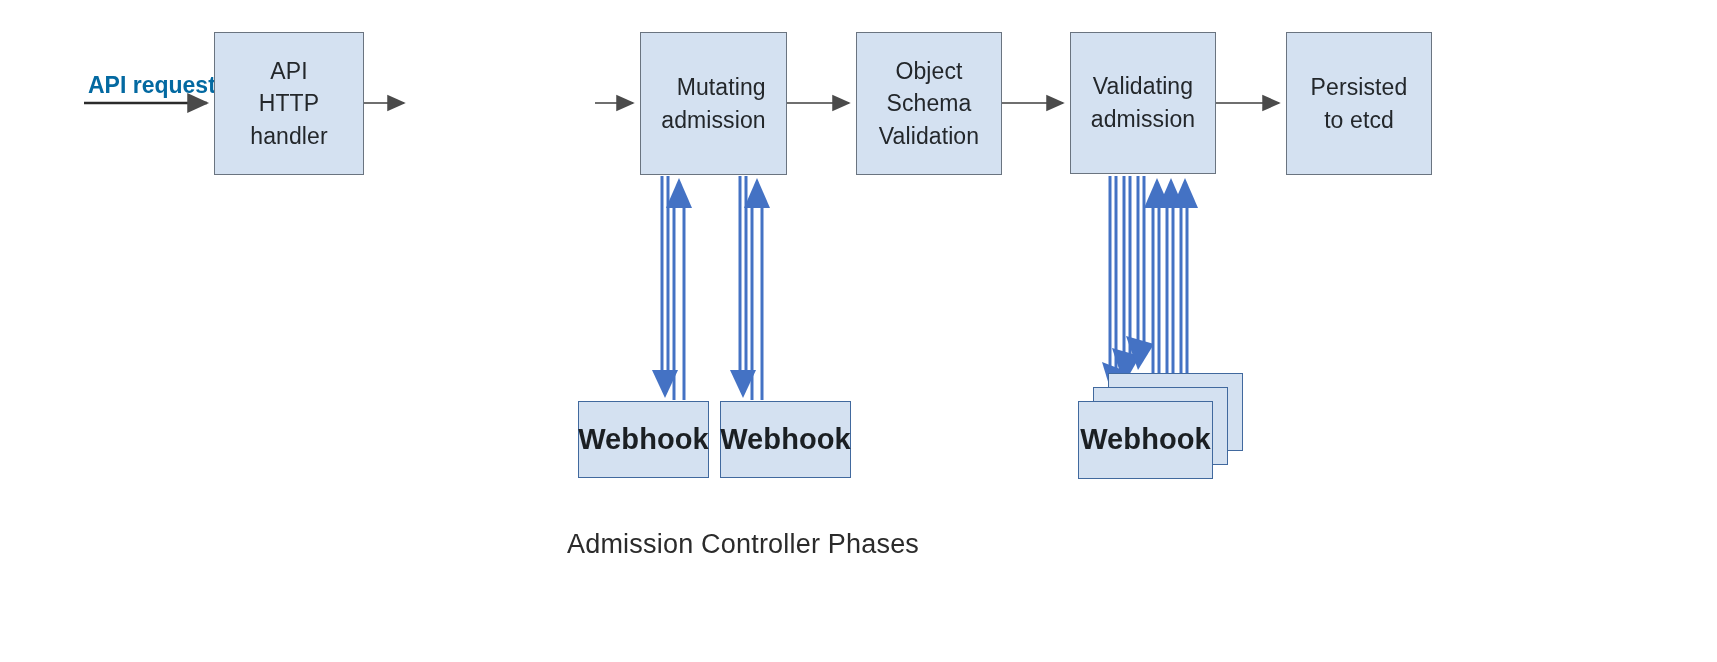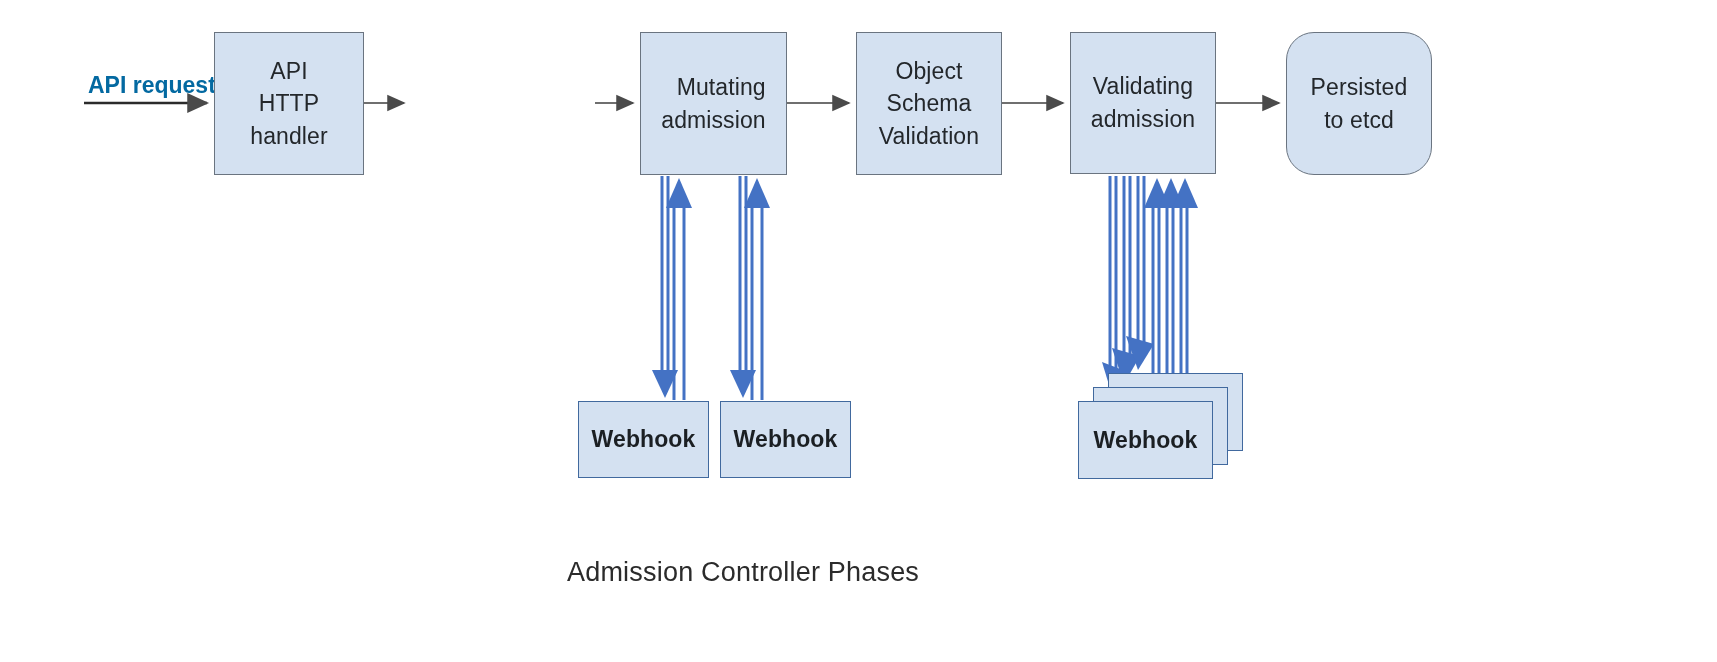--- a/index.html
+++ b/index.html
@@ -23,21 +23,21 @@
     color:#23272b;
     font-size:23px;
     line-height:1.42;
     letter-spacing:.1px;
   }
   .node .lbl{white-space:pre-line;display:block;}
   .webhook{
     background:#d4e1f1;
     border:1.6px solid #41699e;
     font-weight:bold;
-    font-size:23px;
+    font-size:29px;
     color:#1b1f23;
   }
   .webhook-ghost{
     position:absolute;
     box-sizing:border-box;
     background:#d4e1f1;
     border:1.6px solid #41699e;
   }
   .srclabel{
     position:absolute;
@@ -158,35 +158,35 @@
     <span class="lbl">Object
 Schema
 Validation</span>
   </div>
 
   <div class="node" style="left:1070px;top:32px;width:146px;height:142px;">
     <span class="lbl">Validating
 admission</span>
   </div>
 
-  <div class="node" style="left:1286px;top:32px;width:146px;height:143px;border-radius:28px;">
+  <div class="node" style="left:1286px;top:32px;width:146px;height:143px;">
     <span class="lbl">Persisted
 to etcd</span>
   </div>
 
   <div class="webhook-ghost" style="left:1108px;top:373px;width:135px;height:78px;"></div>
   <div class="webhook-ghost" style="left:1093px;top:387px;width:135px;height:78px;"></div>
 
   <div class="node webhook" style="left:578px;top:401px;width:131px;height:77px;">
     <span class="lbl">Webhook</span>
   </div>
 
   <div class="node webhook" style="left:720px;top:401px;width:131px;height:77px;">
     <span class="lbl">Webhook</span>
   </div>
 
   <div class="node webhook" style="left:1078px;top:401px;width:135px;height:78px;">
     <span class="lbl">Webhook</span>
   </div>
 
-  <div class="caption" style="left:567px;top:557px;text-align:right;">Admission Controller Phases</div>
+  <div class="caption" style="left:567px;top:529px;text-align:right;">Admission Controller Phases</div>
 
 </div>
 
 </body></html>

